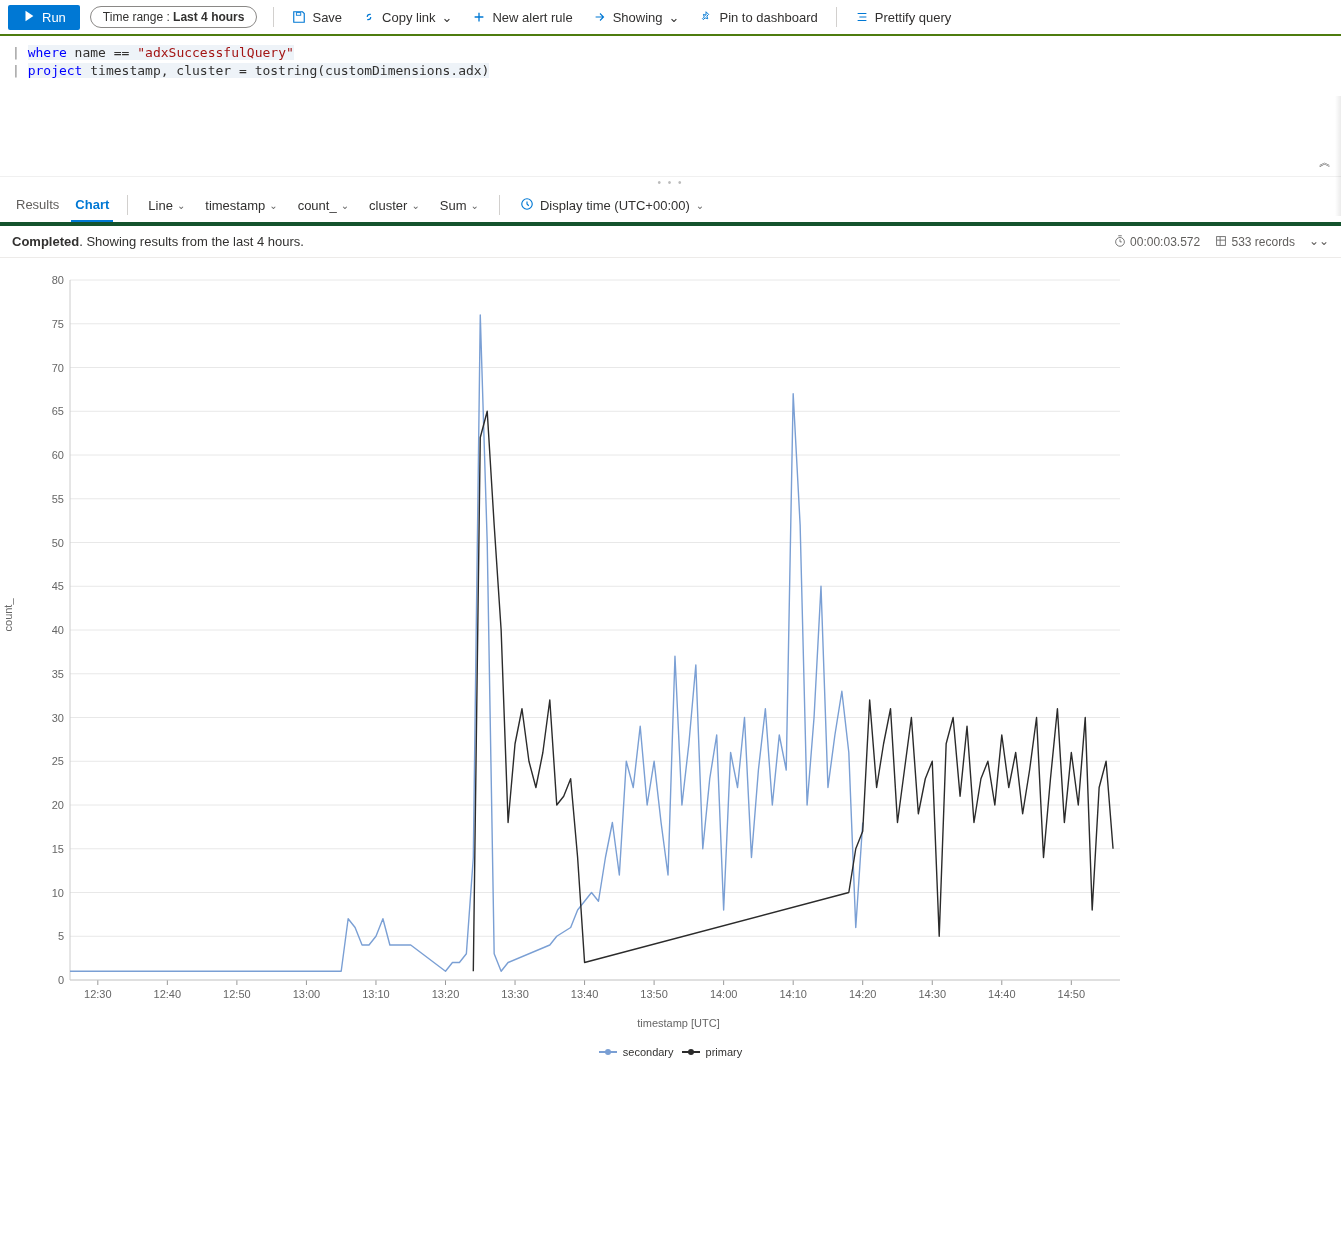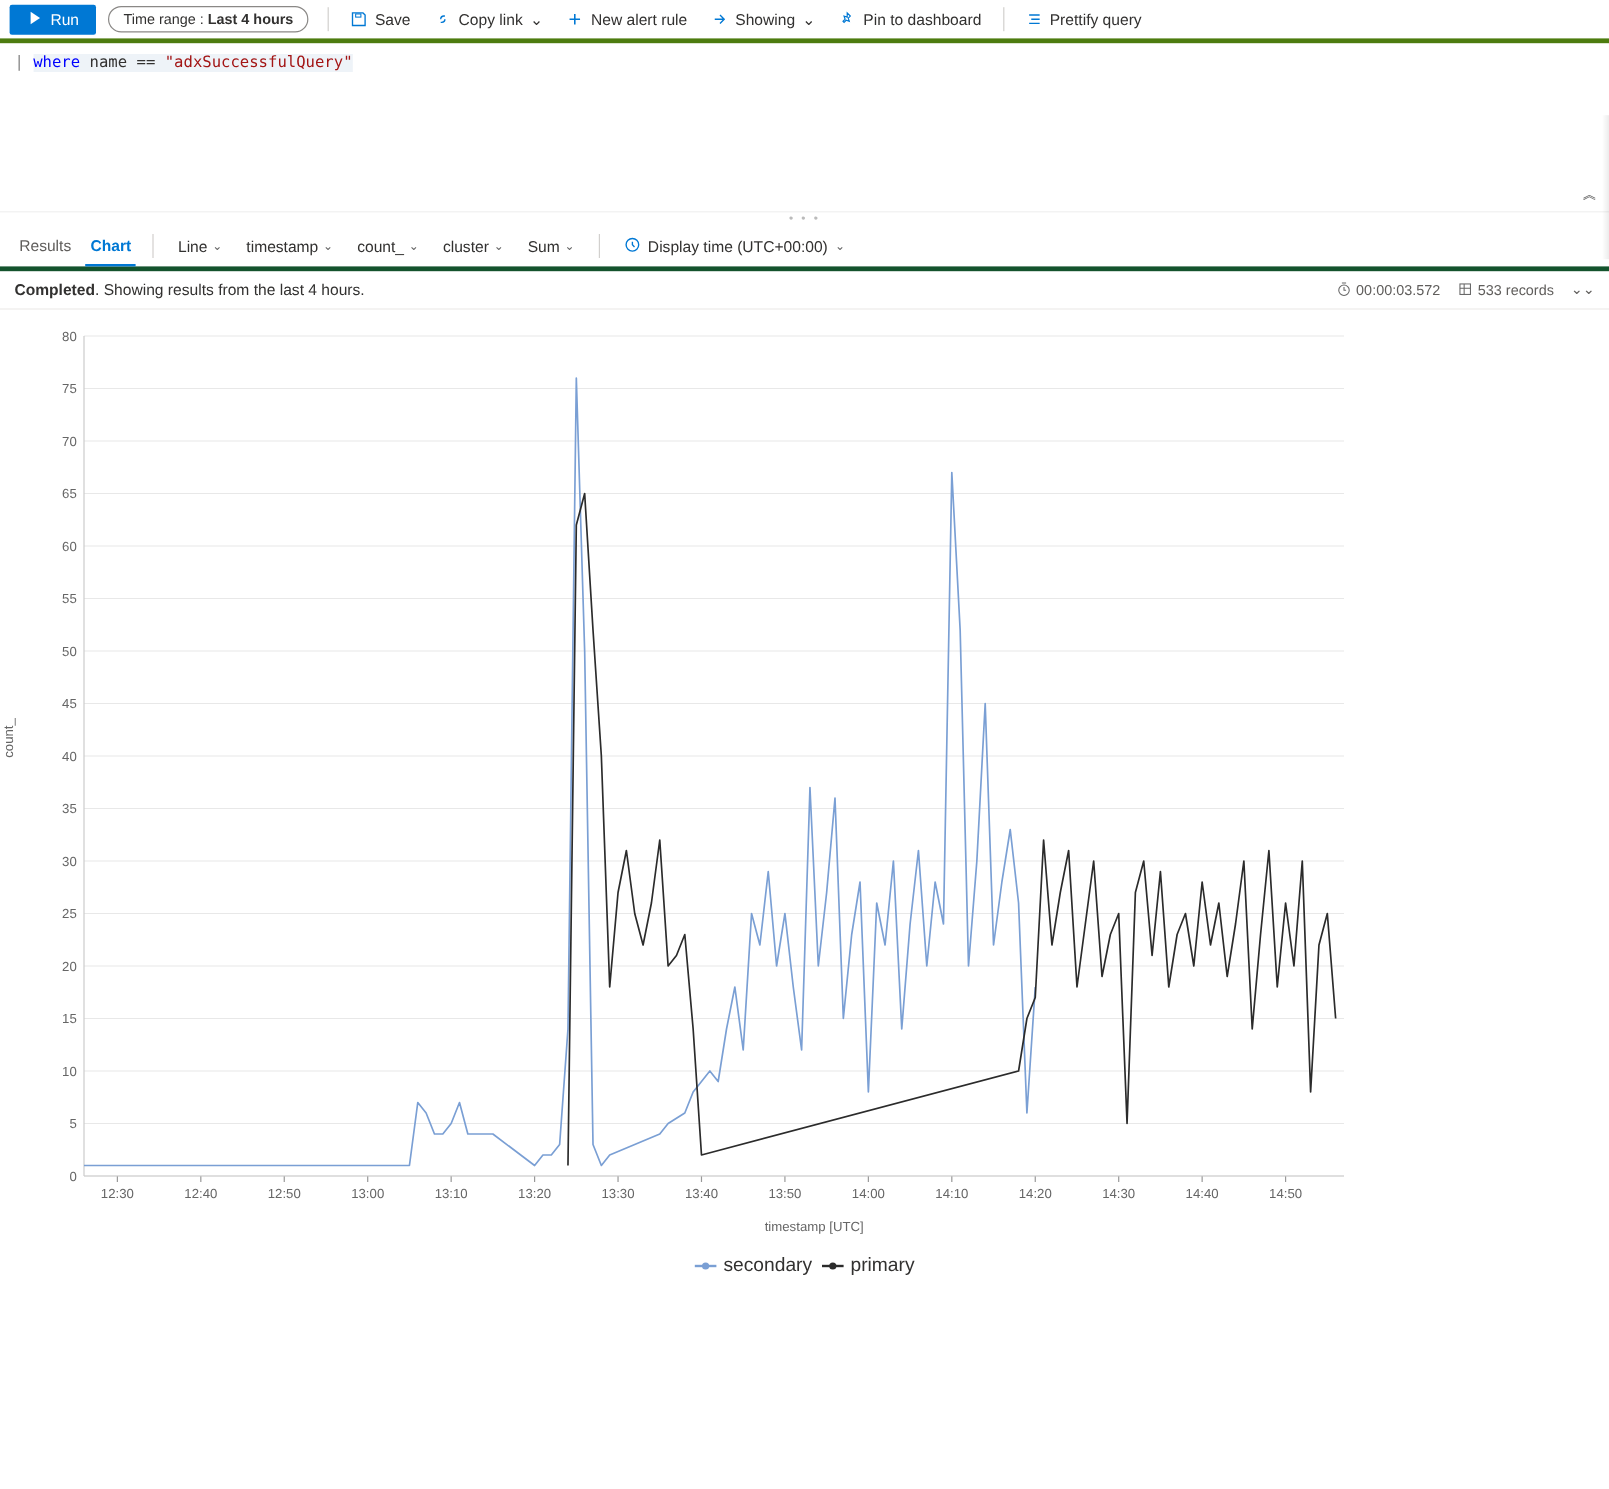--- a/index.html
+++ b/index.html
@@ -1,17 +1,17 @@
 <!DOCTYPE html>
 <html><head>
 <meta charset="utf-8">
 <style>
 * { box-sizing: border-box; margin: 0; padding: 0; }
 body { font-family: "Segoe UI", Arial, sans-serif; font-size: 13px; color: #323130; background: #fff; width: 1341px; }
-.toolbar { display: flex; align-items: center; gap: 4px; padding: 4px 8px; border-bottom: 4px solid #4d7c0f; height: 36px; }
+.toolbar { display: flex; align-items: center; gap: 4px; padding: 4px 8px; border-bottom: 2px solid #4d7c0f; height: 36px; }
 .run-btn { background: #0078d4; color: #fff; border: none; padding: 4px 14px; border-radius: 2px; display: flex; align-items: center; gap: 6px; font-size: 13px; cursor: pointer; }
 .time-pill { border: 1px solid #8a8886; border-radius: 14px; padding: 3px 12px; margin: 0 6px; font-size: 12px; cursor: pointer; }
 .time-pill b { font-weight: 600; }
 .tb-sep { width: 1px; height: 20px; background: #d2d0ce; margin: 0 6px; }
 .tb-item { display: flex; align-items: center; gap: 6px; padding: 4px 8px; cursor: pointer; color: #323130; }
 .tb-item .ic { color: #0078d4; display: inline-flex; }
 .editor { font-family: Consolas, monospace; font-size: 13px; padding: 8px 12px; line-height: 1.35; position: relative; min-height: 140px; }
 .editor .line { white-space: pre; }
 .hl { background: #eef3f8; }
 .kw { color: #0000ff; }
@@ -26,21 +26,21 @@
 .dd { display: flex; align-items: center; gap: 4px; padding: 4px 6px; cursor: pointer; color: #323130; }
 .dd .chev { color: #666; font-size: 10px; }
 .disp-time { display: flex; align-items: center; gap: 6px; color: #323130; }
 .clock-ic { color: #0078d4; }
 .status-row { display: flex; align-items: center; justify-content: space-between; padding: 8px 12px; border-bottom: 1px solid #edebe9; }
 .status-left b { font-weight: 600; }
 .status-right { display: flex; align-items: flex-start; gap: 14px; color: #605e5c; font-size: 12px; }
 .chart-area { position: relative; height: 780px; padding: 12px 8px 6px 24px; }
 .y-label { position: absolute; left: 2px; top: 50%; transform: rotate(-90deg) translateX(50%); transform-origin: left top; font-size: 11px; color: #666; }
 .x-label { text-align: center; font-size: 11px; color: #666; margin-top: 4px; }
-.legend { display: flex; align-items: center; justify-content: center; gap: 8px; padding: 8px 0 14px; font-size: 16px; }
+.legend { display: flex; align-items: center; justify-content: center; gap: 8px; padding: 8px 0 14px; font-size: 11px; }
 .legend .item { display: flex; align-items: center; gap: 6px; cursor: pointer; }
 .legend .sw { width: 18px; height: 2px; display: inline-block; position: relative; }
 .legend .sw::after { content: ""; position: absolute; left: 50%; top: 50%; width: 6px; height: 6px; border-radius: 50%; transform: translate(-50%, -50%); background: inherit; }
 svg.ic-svg { width: 14px; height: 14px; }
 .scroll-edge { position: absolute; right: 0; top: 60px; width: 6px; height: 120px; background: linear-gradient(to left, rgba(0,0,0,0.08), transparent); }
 </style>
 </head>
 <body>
 
 <div class="toolbar">
@@ -105,20 +105,21 @@
         <svg class="ic-svg" viewBox="0 0 16 16">
           <path d="M3 4h10M5 8h8M3 12h10" stroke="#0078d4" stroke-width="1.3"></path>
         </svg>
       </span>
     <span>Prettify query</span>
   </div>
 </div>
 
 <div class="editor">
   <div class="line"><span class="pipe">| </span><span class="hl"><span class="kw">where</span><span> name == </span><span class="str">"adxSuccessfulQuery"</span></span></div>
+  <div class="line"><span class="pipe">| </span><span class="hl"><span class="kw">project</span><span> timestamp, cluster = tostring(customDimensions.adx)</span></span></div>
   <div class="scroll-edge"></div>
   <div class="collapse-caret">︽</div>
 </div>
 <div class="drag-dots">• • •</div>
 
 <div class="tabs-row">
   <div class="tab">Results</div>
   <div class="tab active">Chart</div>
   <div class="tb-sep"></div>
   <div class="dd">

